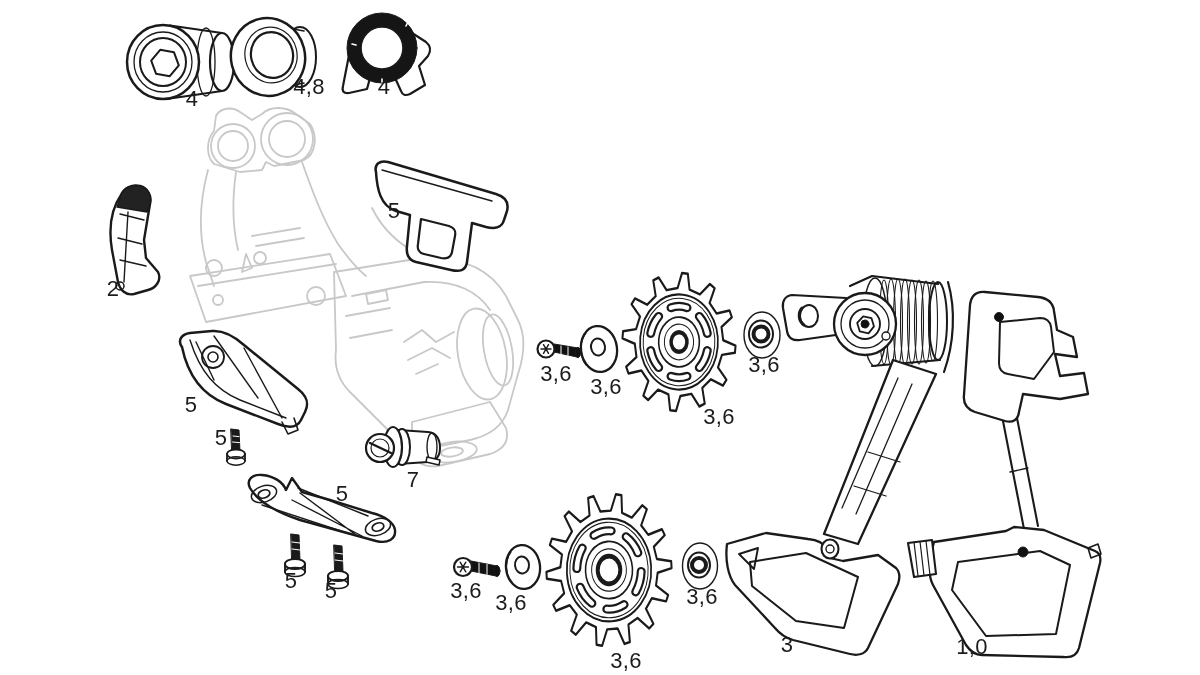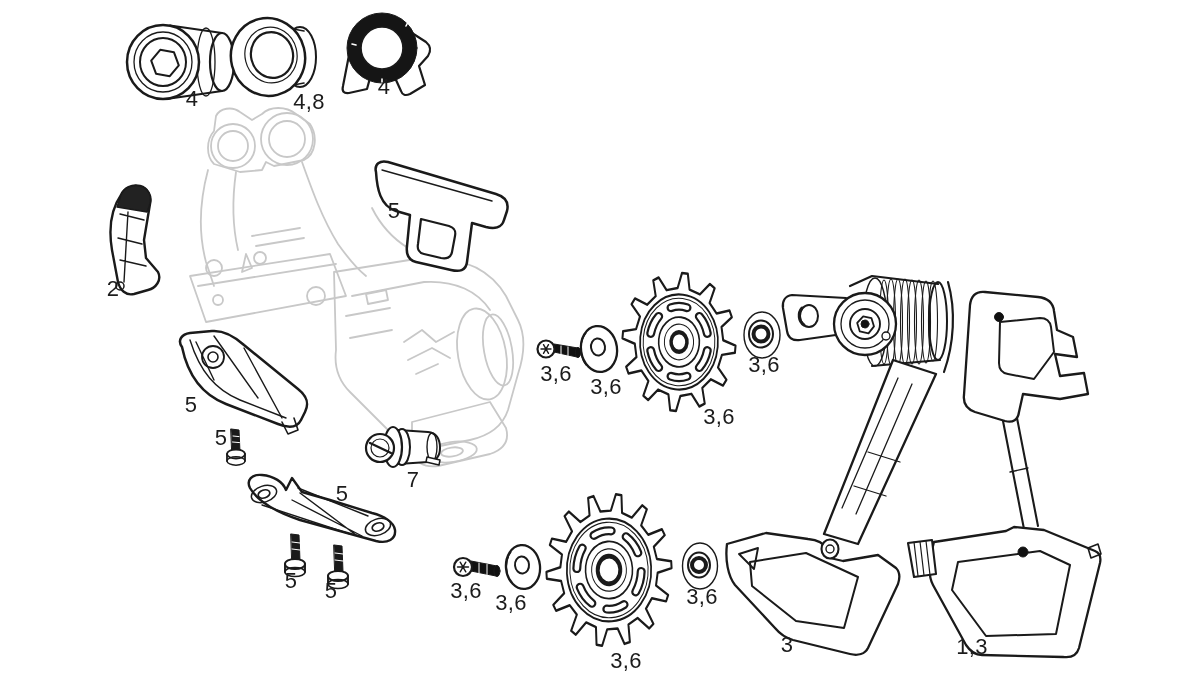--- a/index.html
+++ b/index.html
@@ -270,34 +270,34 @@
     <path d="M 908,543 L 932,540 L 936,574 L 914,577 Z" fill="#fff" stroke-width="2.1"></path>
     <path d="M 914,542 L 918,576 M 920,541.5 L 924,575.5 M 926,541 L 930,575" stroke-width="1.2"></path>
     <path d="M 958,562 L 1040,551 L 1070,565 L 1056,634 L 986,636 L 952,590 Z" stroke-width="2"></path>
     <circle cx="1023" cy="552" r="5" fill="#111" stroke-width="1"></circle>
     <path d="M 1088,548 L 1098,544 L 1101,554 L 1091,558 Z" stroke-width="1.6"></path>
   </g>
 </svg>
 
   <div>
     <span class="callout" style="left:192px;top:99px">4</span>
-    <span class="callout" style="left:309px;top:102px">4,8</span>
+    <span class="callout" style="left:309px;top:87px">4,8</span>
     <span class="callout" style="left:384px;top:87px">4</span>
     <span class="callout" style="left:113px;top:289px">2</span>
     <span class="callout" style="left:394px;top:211px">5</span>
     <span class="callout" style="left:191px;top:405px">5</span>
     <span class="callout" style="left:221px;top:438px">5</span>
     <span class="callout" style="left:342px;top:494px">5</span>
     <span class="callout" style="left:291px;top:581px">5</span>
     <span class="callout" style="left:331px;top:591px">5</span>
     <span class="callout" style="left:413px;top:480px">7</span>
     <span class="callout" style="left:556px;top:374px">3,6</span>
     <span class="callout" style="left:606px;top:387px">3,6</span>
     <span class="callout" style="left:719px;top:417px">3,6</span>
     <span class="callout" style="left:764px;top:365px">3,6</span>
     <span class="callout" style="left:466px;top:591px">3,6</span>
     <span class="callout" style="left:511px;top:603px">3,6</span>
     <span class="callout" style="left:626px;top:661px">3,6</span>
     <span class="callout" style="left:702px;top:597px">3,6</span>
     <span class="callout" style="left:787px;top:645px">3</span>
-    <span class="callout" style="left:972px;top:647px">1,3</span>
+    <span class="callout" style="left:972px;top:647px">1,0</span>
   </div>
 </div>
 
 </body></html>

